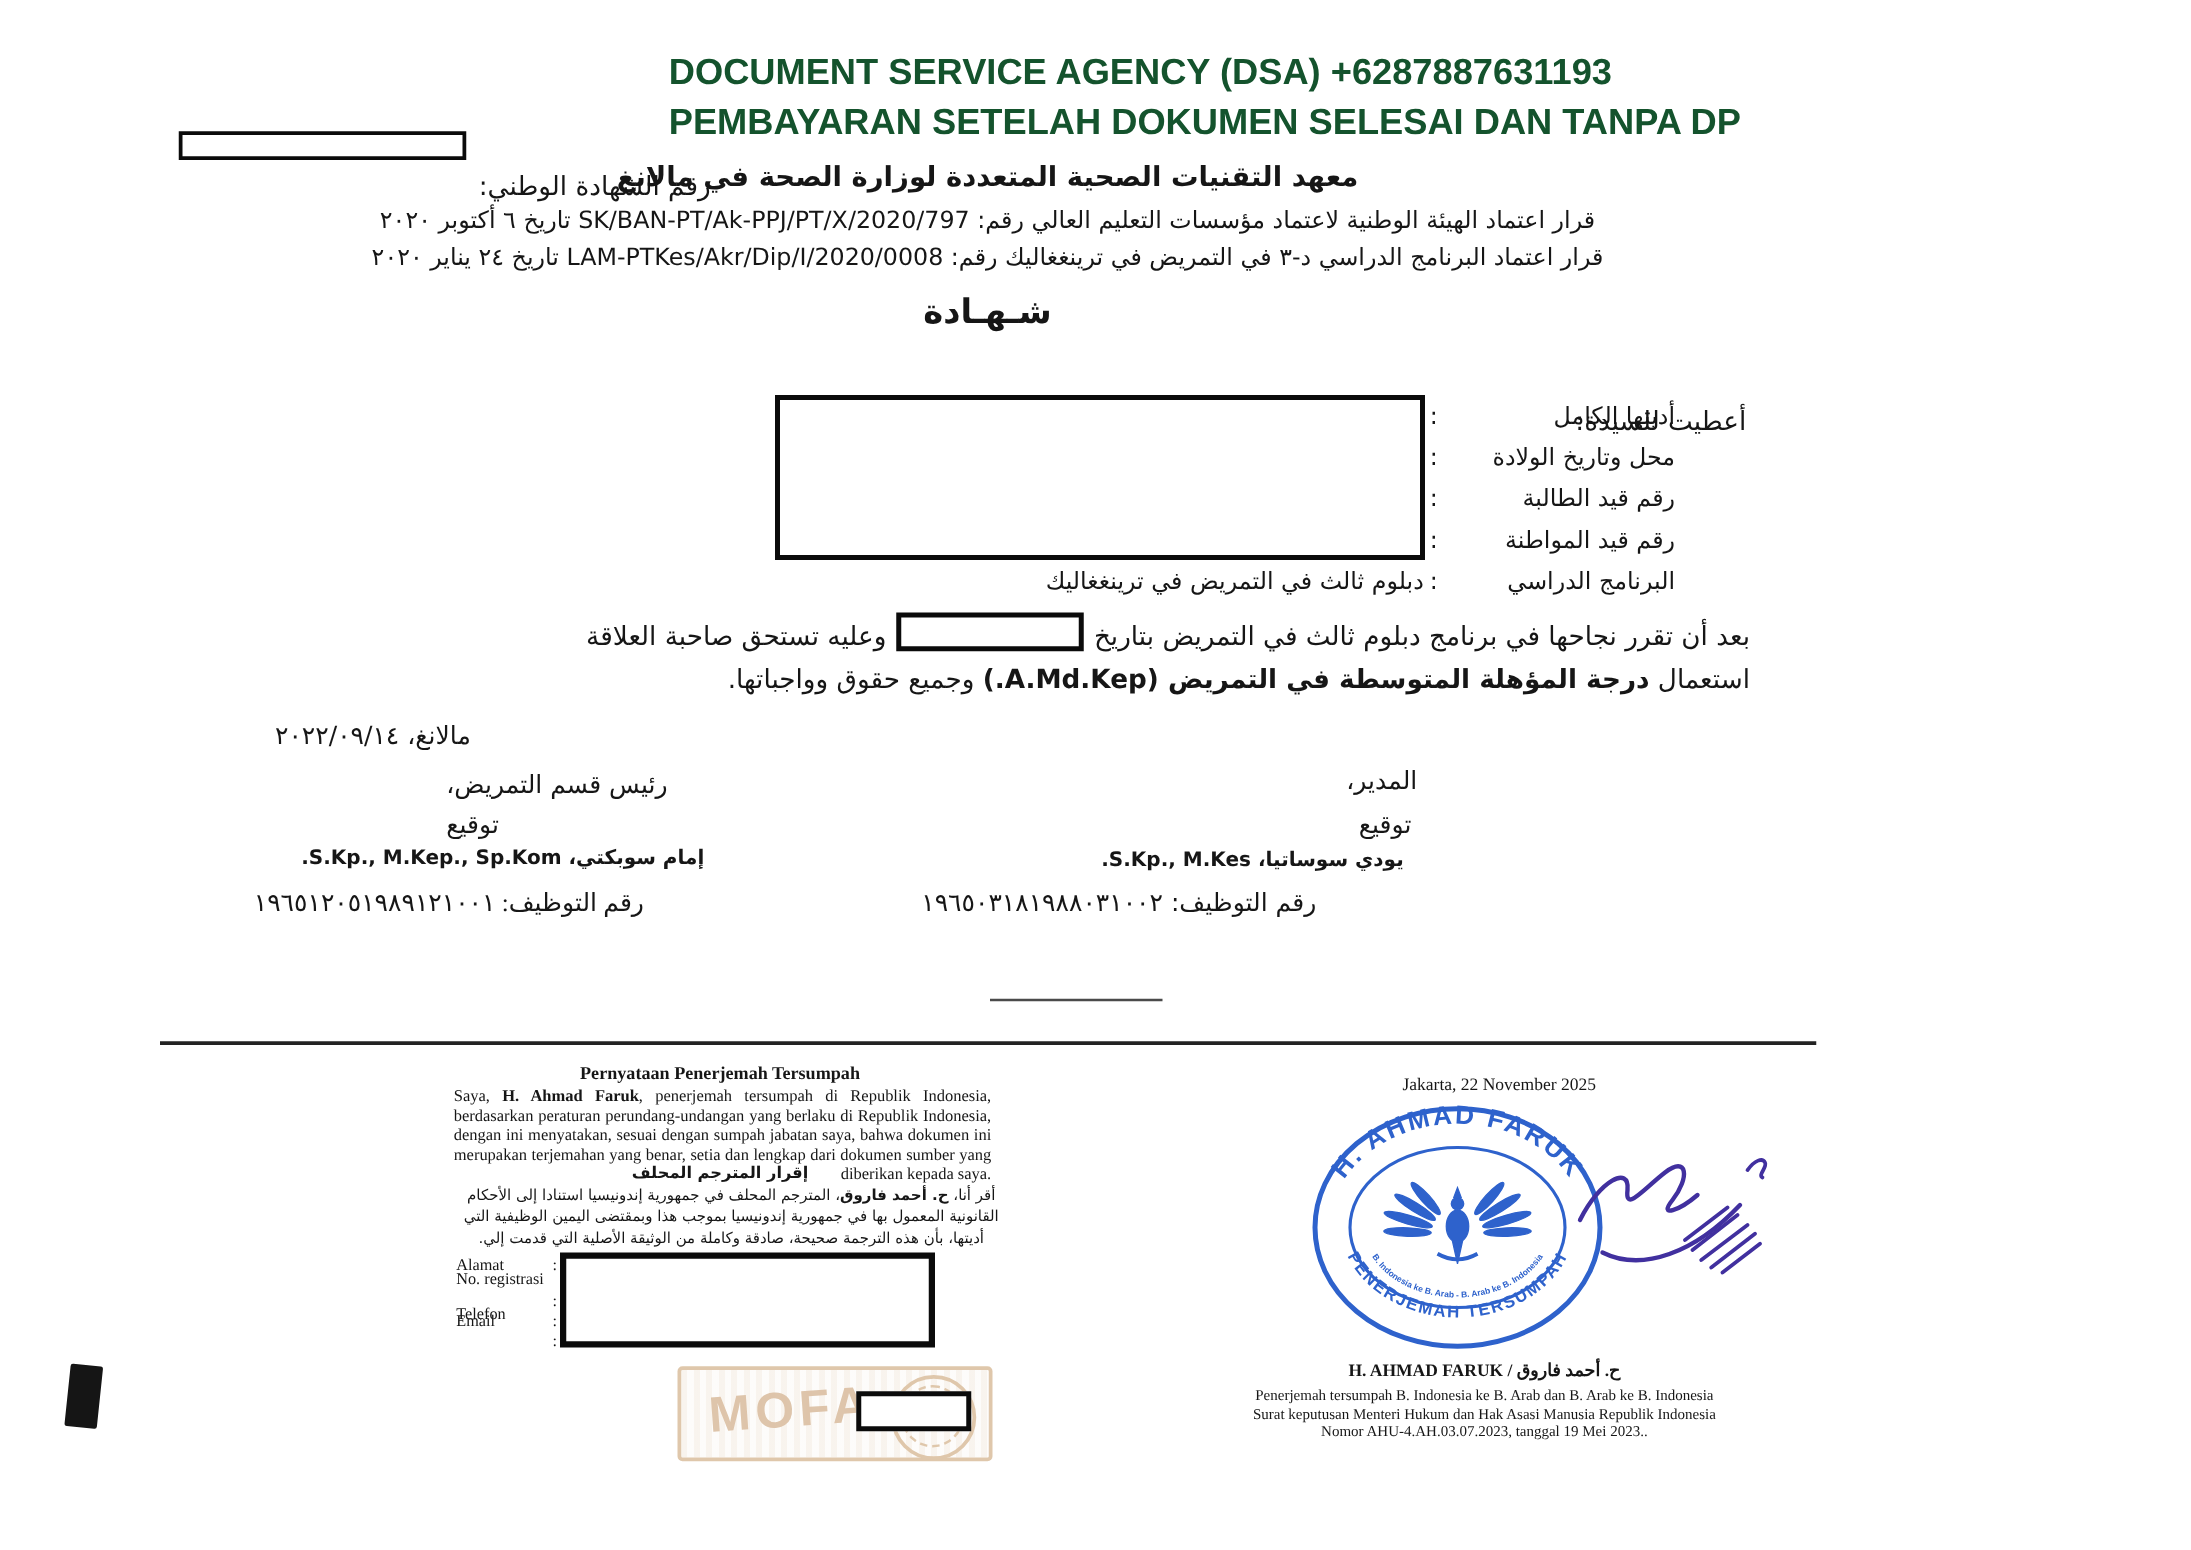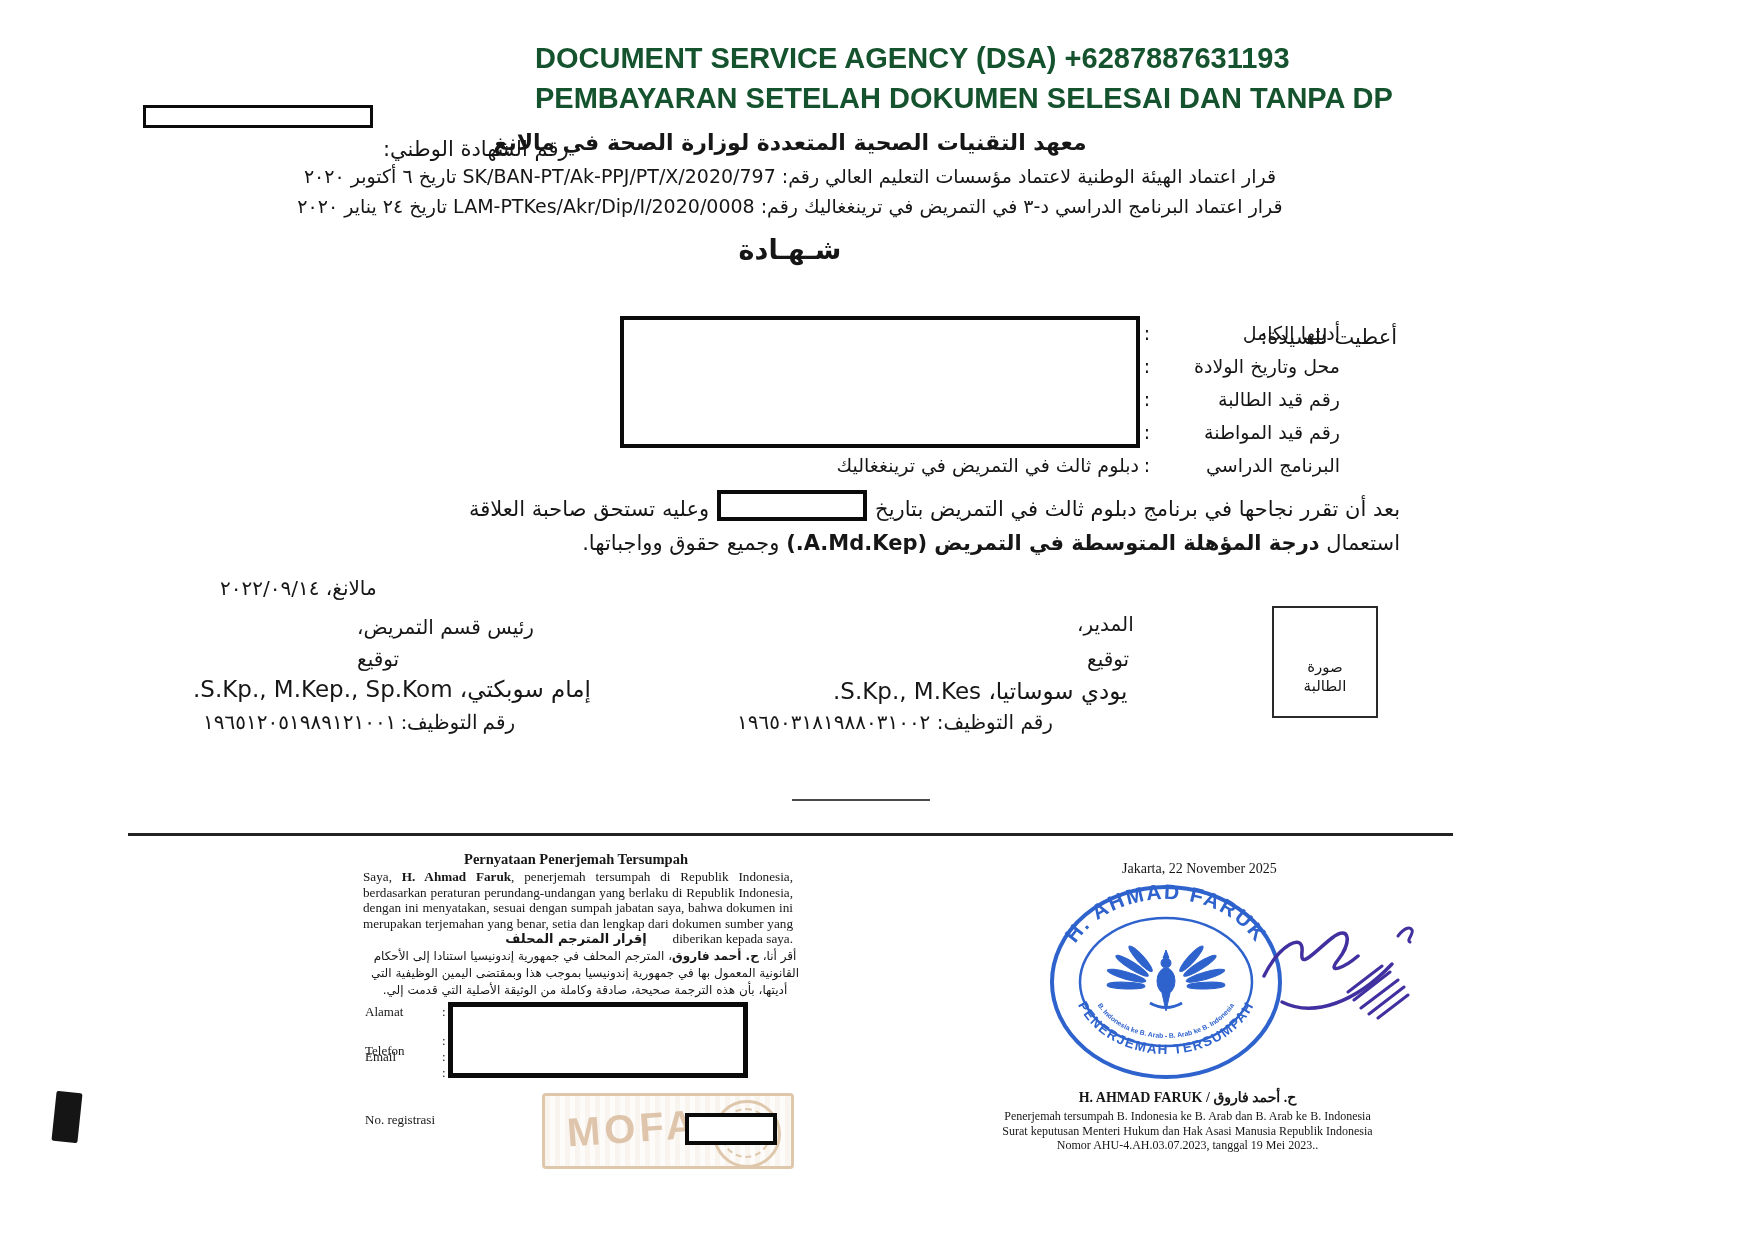--- a/index.html
+++ b/index.html
@@ -27,21 +27,21 @@
   .cert-field{position:absolute;right:413px;direction:rtl;display:flex;font-size:19px;white-space:nowrap;}
   .cf-label{display:inline-block;width:185px;}
   .cf-colon{display:inline-block;width:16px;text-align:center;}
   .cf-value{display:inline-block;}
 
   .body-par{left:340px;top:490px;width:1060px;direction:rtl;text-align:right;font-size:21px;line-height:34px;}
   .inline-redact{display:inline-block;width:142px;height:23px;border:4px solid #0b0b0b;background:#fff;
                  vertical-align:-5px;margin:0 8px;}
 
   .sigline{font-size:20px;white-space:nowrap;direction:rtl;}
-  .signame{font-size:23px;font-weight:normal;white-space:nowrap;direction:rtl;}
+  .signame{font-size:16px;font-weight:bold;white-space:nowrap;direction:rtl;margin-left:48px;}
 
   .photo-box{left:1272px;top:606px;width:106px;height:112px;border:2px solid #2a2a2a;
              display:flex;align-items:flex-end;justify-content:center;box-sizing:border-box;}
   .photo-box span{display:block;width:60px;text-align:center;font-size:15px;line-height:19px;margin-bottom:20px;}
 
   .fold-mark{left:792px;top:799px;width:138px;height:2px;background:#4a4a4a;}
   .big-rule{left:128px;top:833px;width:1325px;height:3px;background:#232323;}
 
   
   .t-serif{font-family:"Liberation Serif",serif;}
@@ -125,40 +125,37 @@
   <div class="abs sigline" style="left:357px;top:615px;">رئيس قسم التمريض،</div>
   <div class="abs sigline" style="left:357px;top:647px;">توقيع</div>
   <div class="abs signame" style="left:193px;top:676px;">إمام سوبكتي، S.Kp., M.Kep., Sp.Kom.</div>
   <div class="abs sigline" style="left:203px;top:710px;font-family:Liberation Serif, serif;">رقم التوظيف: ١٩٦٥١٢٠٥١٩٨٩١٢١٠٠١</div>
 
   <div class="abs sigline" style="left:1077px;top:612px;">المدير،</div>
   <div class="abs sigline" style="left:1087px;top:647px;">توقيع</div>
   <div class="abs signame" style="left:833px;top:678px;">يودي سوساتيا، S.Kp., M.Kes.</div>
   <div class="abs sigline" style="left:737px;top:710px;">رقم التوظيف: ١٩٦٥٠٣١٨١٩٨٨٠٣١٠٠٢</div>
 
-  <div class="abs photo-box">
-    <span>صورة الطالبة</span>
-  </div>
 
   <div class="abs fold-mark"></div>
   <div class="abs big-rule"></div>
 
   <div class="abs t-heading t-serif">Pernyataan Penerjemah Tersumpah</div>
   <div class="abs t-par t-serif"><span>Saya, </span><span class="bold">H. Ahmad Faruk</span><span>, penerjemah tersumpah di Republik Indonesia, berdasarkan peraturan perundang-undangan yang berlaku di Republik Indonesia, dengan ini menyatakan, sesuai dengan sumpah jabatan saya, bahwa dokumen ini merupakan terjemahan yang benar, setia dan lengkap dari dokumen sumber yang diberikan kepada saya.</span></div>
 
   <div class="abs t-heading-ar">إقرار المترجم المحلف</div>
   <div class="abs t-par-ar"><span>أقر أنا، </span><span class="bold">ح. أحمد فاروق</span><span>، المترجم المحلف في جمهورية إندونيسيا استنادا إلى الأحكام القانونية المعمول بها في جمهورية إندونيسيا بموجب هذا وبمقتضى اليمين الوظيفية التي أديتها، بأن هذه الترجمة صحيحة، صادقة وكاملة من الوثيقة الأصلية التي قدمت إلي.</span></div>
 
   <div class="abs contact-label t-serif" style="top:1004px;">Alamat</div>
   <div class="abs contact-colon t-serif" style="top:1004px;">:</div>
   <div class="abs contact-label t-serif" style="top:1043px;">Telefon</div>
   <div class="abs contact-colon t-serif" style="top:1033px;">:</div>
   <div class="abs contact-label t-serif" style="top:1049px;">Email</div>
   <div class="abs contact-colon t-serif" style="top:1049px;">:</div>
-  <div class="abs contact-label t-serif" style="top:1112px;">No. registrasi</div>
+  <div class="abs contact-label t-serif" style="top:1015px;">No. registrasi</div>
   <div class="abs contact-colon t-serif" style="top:1065px;">:</div>
 
   <div class="abs redaction" style="left:448px;top:1002px;width:300px;height:76px;border-width:5px;"></div>
 
   <div class="abs t-date t-serif">Jakarta, 22 November 2025</div>
 
   <svg class="abs" style="left:1046px;top:881px;" width="240" height="202" viewBox="0 0 240 202">
     <defs>
       <path id="arcT" d="M 18,101 A 102,83 0 0 1 222,101"></path>
       <path id="arcB" d="M 26,97 A 94,76 0 0 0 214,97"></path>

